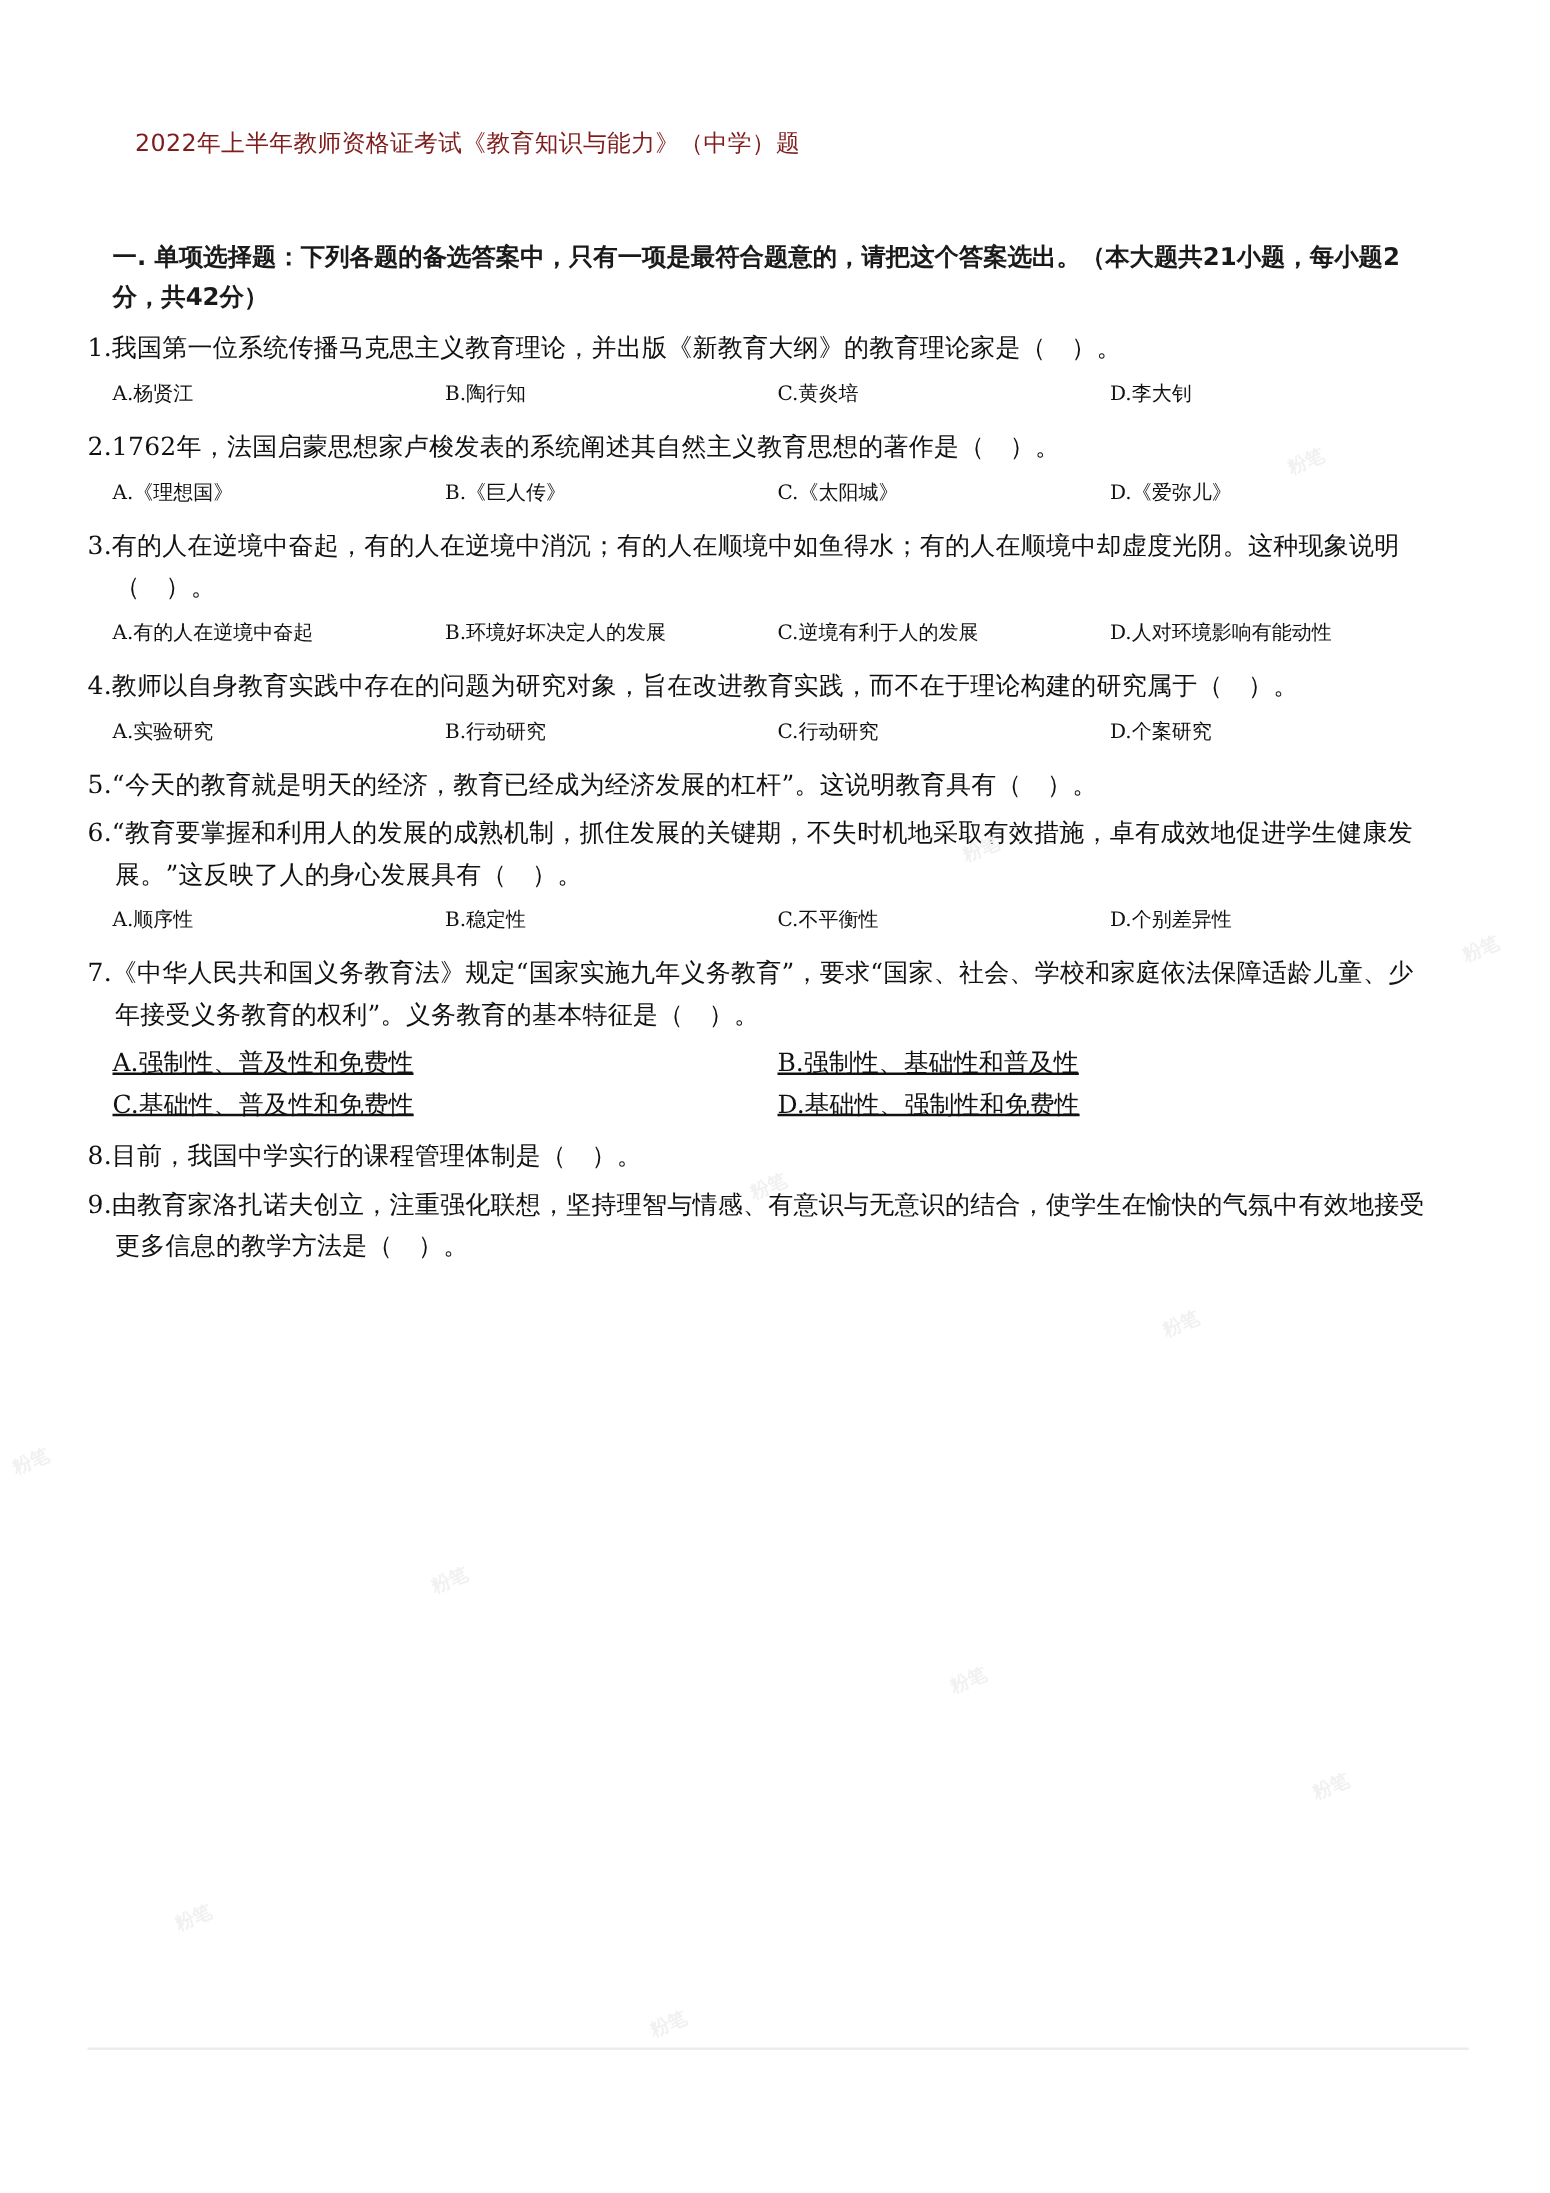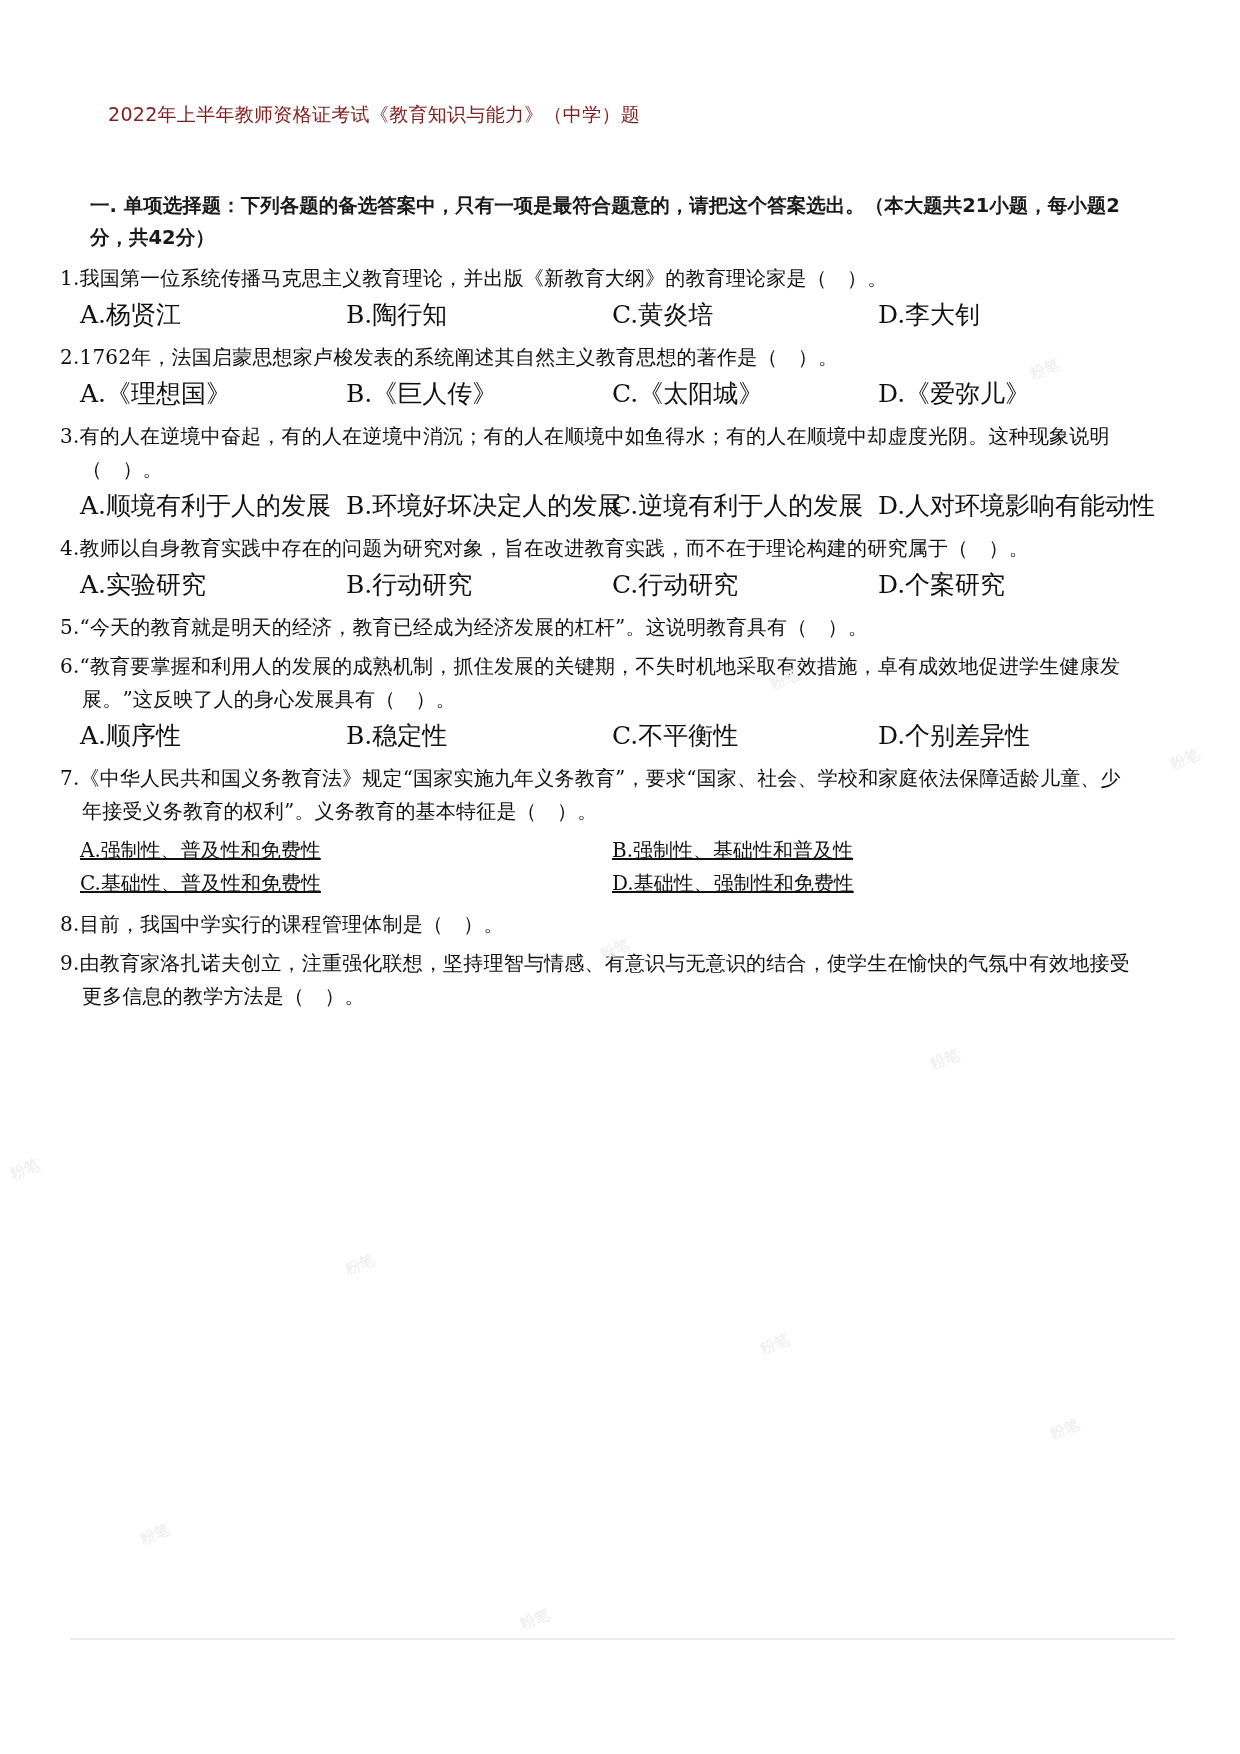--- a/index.html
+++ b/index.html
@@ -31,40 +31,40 @@
       top: 190px;
       width: 1050px;
       font-family: "DejaVu Sans", "Liberation Sans", sans-serif;
       font-weight: bold;
       font-size: 19.5px;
       line-height: 32px;
       color: #1a1a1a;
     }
     .questions {
       position: absolute;
-      left: 60px;
+      left: 70px;
       top: 262px;
       width: 1080px;
     }
     .question {
       margin: 0;
     }
     .q-stem {
       font-size: 20px;
       line-height: 33px;
       padding-left: 22px;
       text-indent: -22px;
       margin-bottom: 6px;
       letter-spacing: 0.2px;
     }
     .options-4 {
       display: grid;
       grid-template-columns: 266px 266px 266px 266px;
       padding-left: 20px;
-      font-size: 25px;
+      font-size: 16px;
       line-height: 28px;
       margin-bottom: 12px;
     }
     .options-2 {
       display: grid;
       grid-template-columns: 532px 532px;
       padding-left: 20px;
       font-size: 20px;
       line-height: 33px;
       margin-bottom: 8px;
@@ -117,21 +117,21 @@
         <span class="opt">A.《理想国》</span>
         <span class="opt">B.《巨人传》</span>
         <span class="opt">C.《太阳城》</span>
         <span class="opt">D.《爱弥儿》</span>
       </div>
     </div>
 
     <div class="question">
       <div class="q-stem">3.有的人在逆境中奋起，有的人在逆境中消沉；有的人在顺境中如鱼得水；有的人在顺境中却虚度光阴。这种现象说明（　）。</div>
       <div class="options-4">
-        <span class="opt">A.顺境有利于人的发展</span>
+        <span class="opt">A.有的人在逆境中奋起</span>
         <span class="opt">B.环境好坏决定人的发展</span>
         <span class="opt">C.逆境有利于人的发展</span>
         <span class="opt">D.人对环境影响有能动性</span>
       </div>
     </div>
 
     <div class="question">
       <div class="q-stem">4.教师以自身教育实践中存在的问题为研究对象，旨在改进教育实践，而不在于理论构建的研究属于（　）。</div>
       <div class="options-4">
         <span class="opt">A.实验研究</span>

